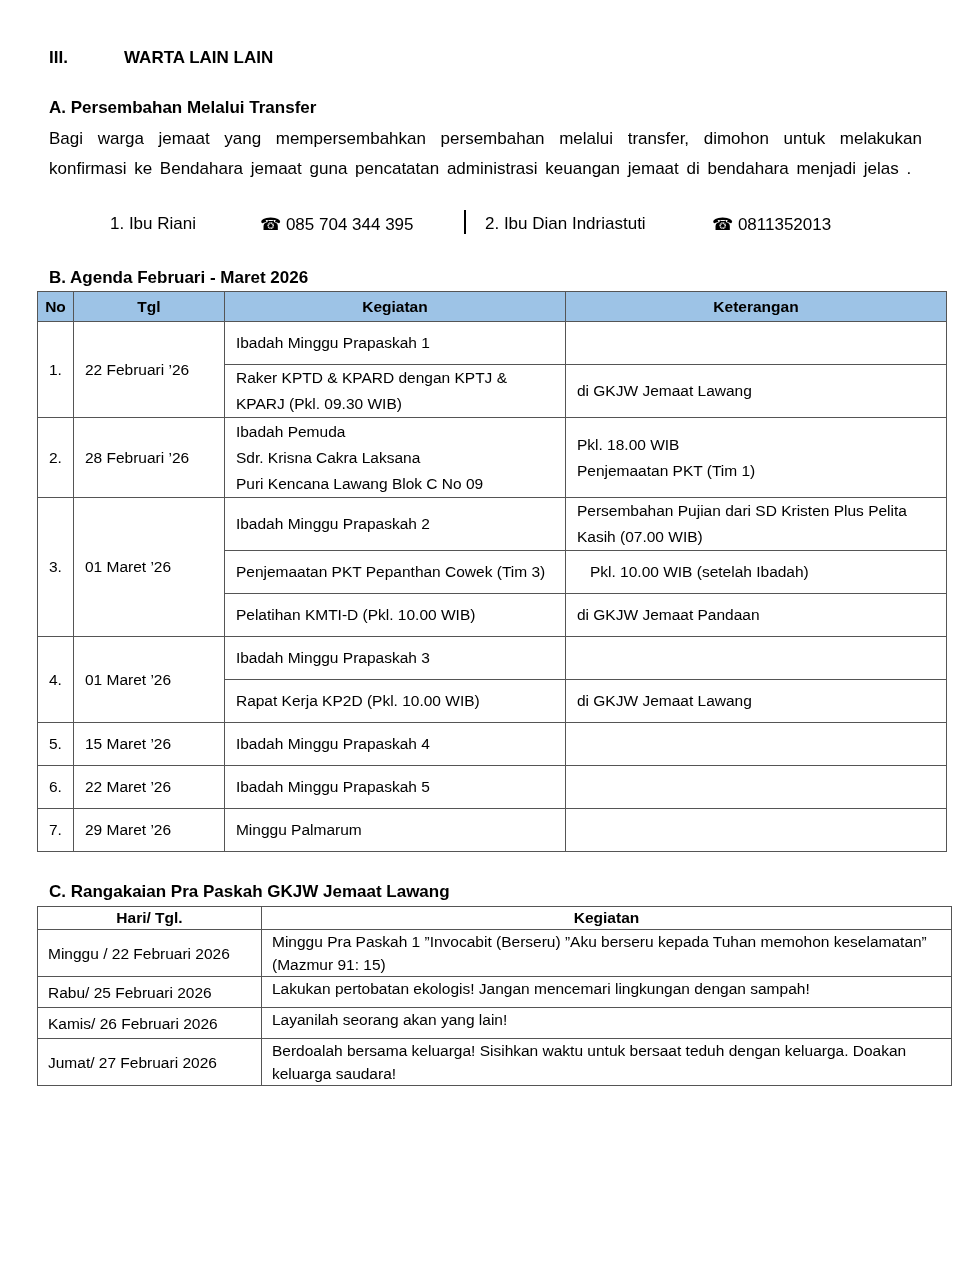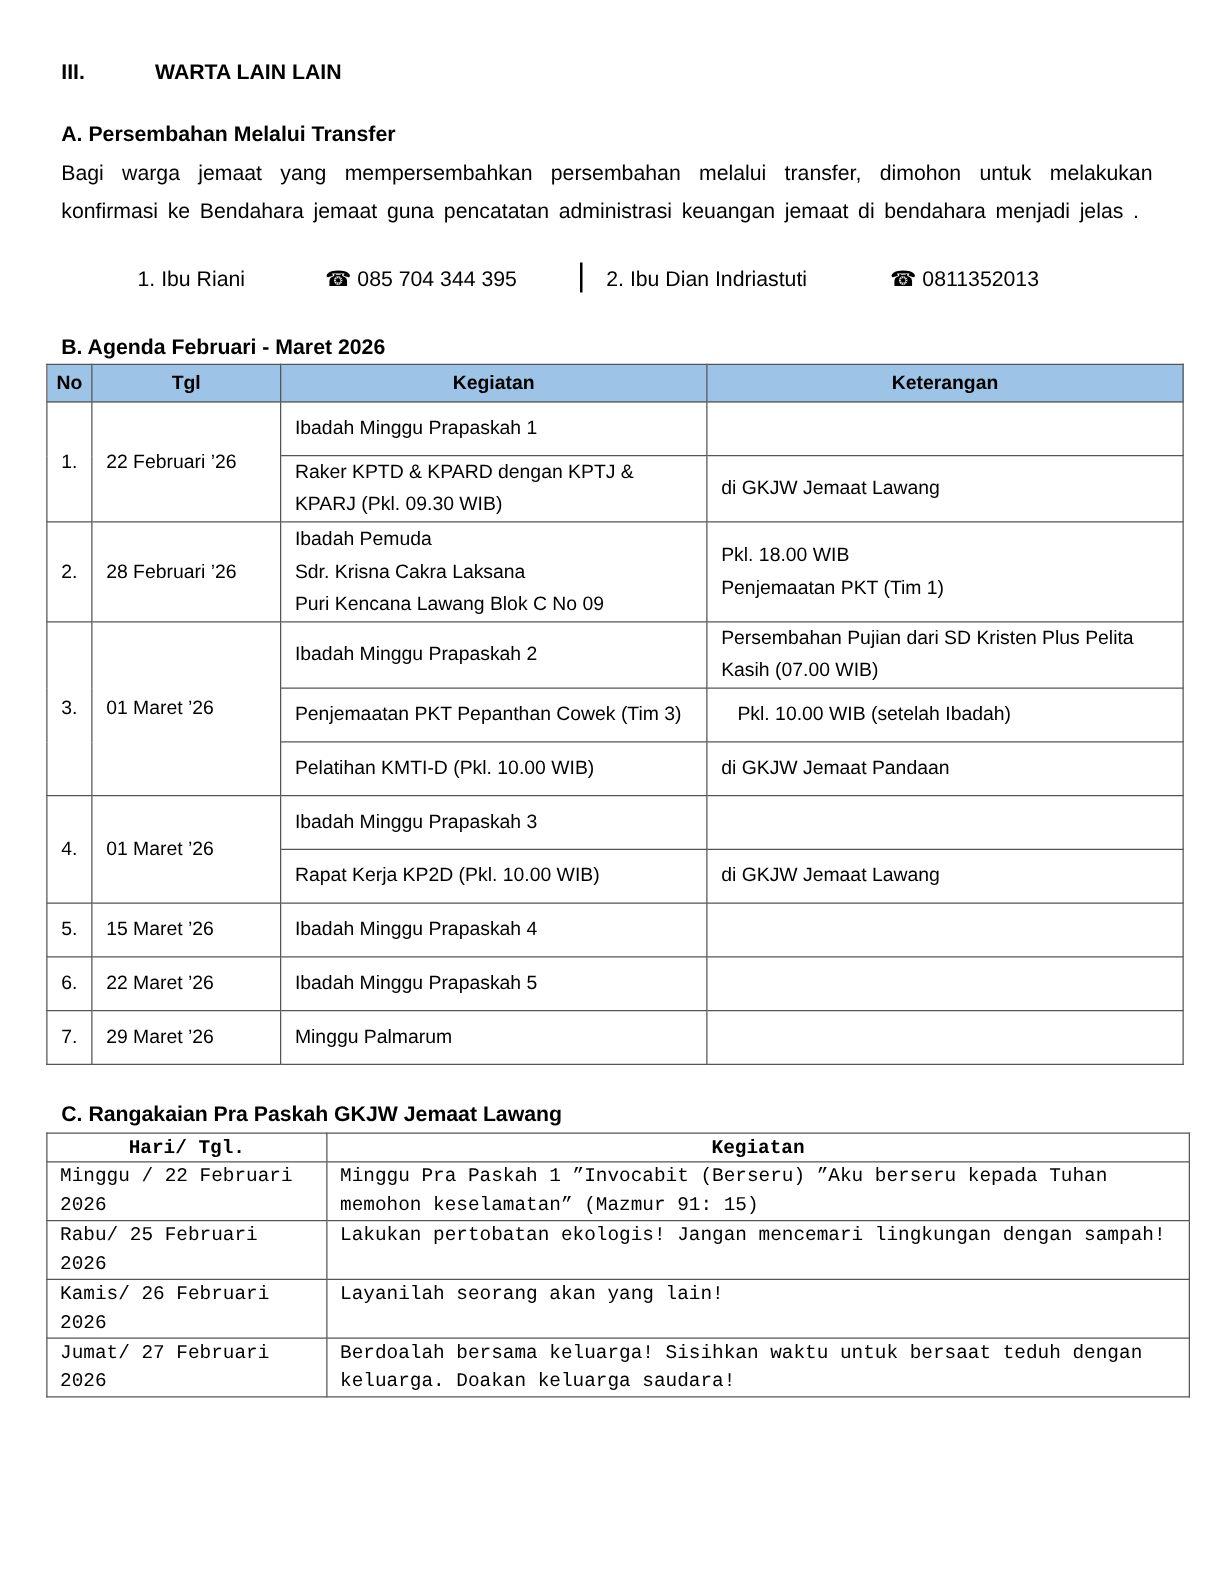--- a/index.html
+++ b/index.html
@@ -24,21 +24,21 @@
   #agenda { left: 37px; top: 291px; width: 910px; font-size: 15.5px; }
   #agenda td, #agenda th {
     border: 1px solid #555; padding: 0 11px; vertical-align: middle; text-align: left;
     line-height: 26px;
   }
   #agenda th { background: #9dc3e6; font-weight: bold; text-align: center; height: 29px; padding: 0; }
   #agenda .no { width: 24px; }
   #agenda .tgl { width: 150px; }
   #agenda .keg { width: 340px; }
 
-  #rangkaian { left: 37px; top: 906px; width: 915px; font-size: 15.5px; font-family: Liberation Mono, monospace; }
+  #rangkaian { left: 37px; top: 906px; width: 915px; font-size: 15.5px; }
   #rangkaian td, #rangkaian th {
     border: 1px solid #555; padding: 0 10px; vertical-align: middle; text-align: left; line-height: 23px;
   }
   #rangkaian th { font-weight: bold; text-align: center; height: 22px; padding: 0; line-height: 20px; }
   #rangkaian .hari { width: 223px; }
   #rangkaian td.kg { vertical-align: top; }
 </style>
 </head>
 <body>
 

